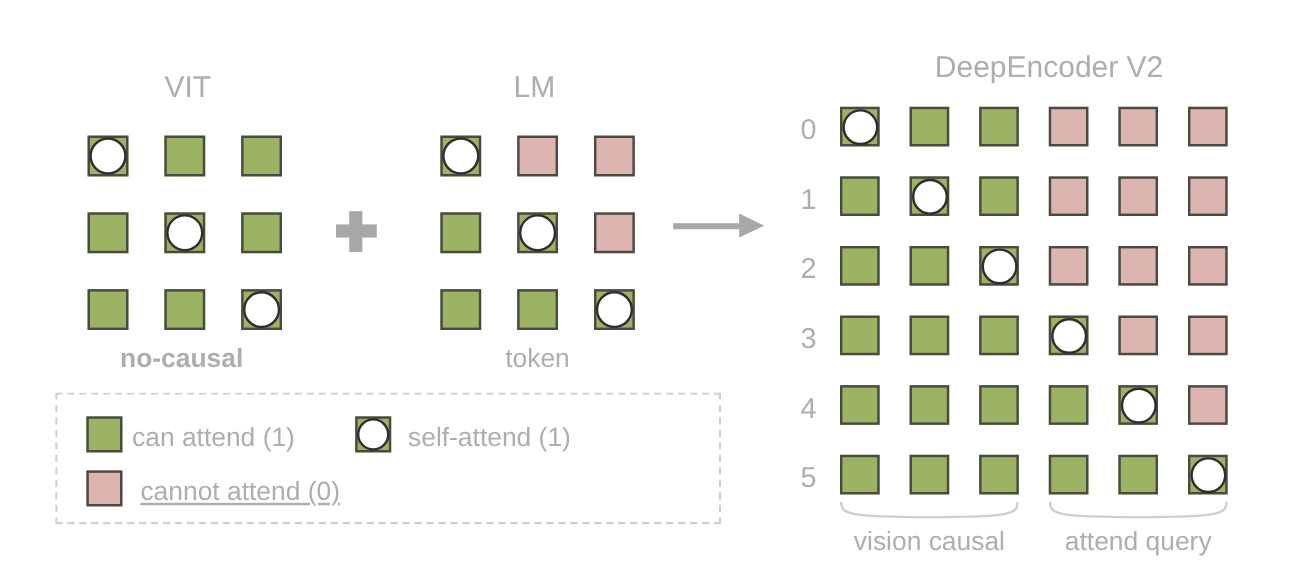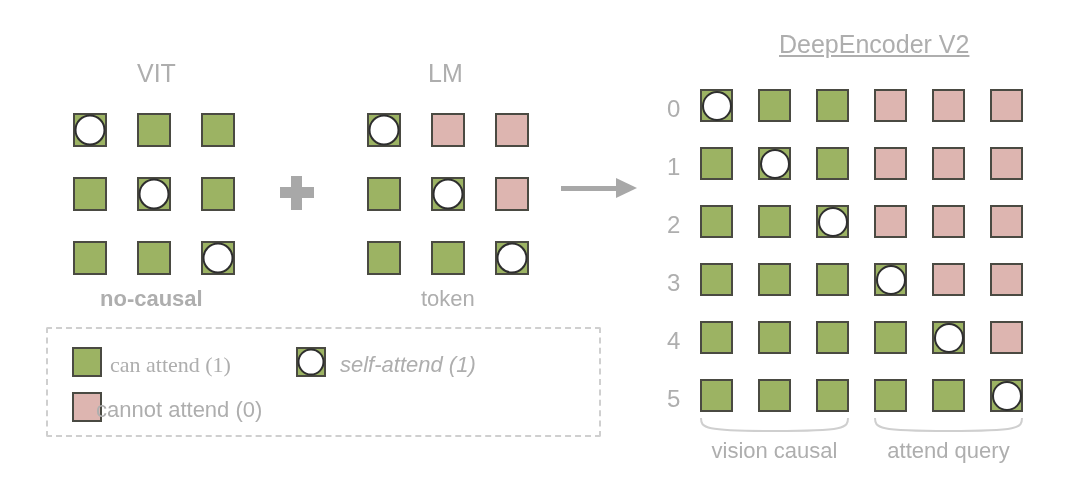--- a/index.html
+++ b/index.html
@@ -125,21 +125,21 @@
     </div>
   <div class="lbl sub" style="left:421px;top:288px;">token</div>
 </div>
 
 <div id="flow-arrow" style="left:561px;top:178px;">
   <span class="shaft"></span>
   <span class="head"></span>
 </div>
 
 <div>
-  <div class="lbl ttl" style="left:779px;top:32px;text-decoration:underline;">DeepEncoder V2</div>
+  <div class="lbl ttl" style="left:779px;top:44px;">DeepEncoder V2</div>
   <div id="de-rowlabels">
       <div class="lbl row" style="left: 667px; top: 97px;">0</div>
       <div class="lbl row" style="left: 667px; top: 155px;">1</div>
       <div class="lbl row" style="left: 667px; top: 213px;">2</div>
       <div class="lbl row" style="left: 667px; top: 271px;">3</div>
       <div class="lbl row" style="left: 667px; top: 329px;">4</div>
       <div class="lbl row" style="left: 667px; top: 387px;">5</div>
     </div>
   <div id="de-grid">
       <div class="cell self" style="left: 700px; top: 89px; width: 33px; height: 33px;">
@@ -205,21 +205,21 @@
     </div>
   <div id="de-grouplabels">
       <div class="lbl brc" style="left: 700px; top: 440px; width: 149px; text-align: center;">vision causal</div>
       <div class="lbl brc" style="left: 874px; top: 440px; width: 149px; text-align: center;">attend query</div>
     </div>
 </div>
 
 <div id="legend-box" style="left:46px;top:327px;width:555px;height:110px;">
   <div id="legend-items">
       <div class="cell green" style="left: 24px; top: 18px; width: 30px; height: 30px;"></div>
-      <div class="lbl leg" style="left: 62px; top: 25px; font-family: Liberation Serif, serif;">can attend (1)</div>
+      <div class="lbl leg" style="left: 62px; top: 25px;">can attend (1)</div>
       <div class="cell self" style="left: 248px; top: 18px; width: 30px; height: 30px;">
         <span class="disc" style="width: 27px; height: 27px;"></span>
       </div>
-      <div class="lbl leg" style="left: 292px; top: 25px; font-style: italic;">self-attend (1)</div>
+      <div class="lbl leg" style="left: 292px; top: 25px;">self-attend (1)</div>
       <div class="cell pink" style="left: 24px; top: 63px; width: 30px; height: 30px;"></div>
-      <div class="lbl leg" style="left: 48px; top: 70px;">cannot attend (0)</div>
+      <div class="lbl leg" style="left: 69px; top: 70px; text-decoration: underline;">cannot attend (0)</div>
     </div>
 </div>
 
 </body></html>

